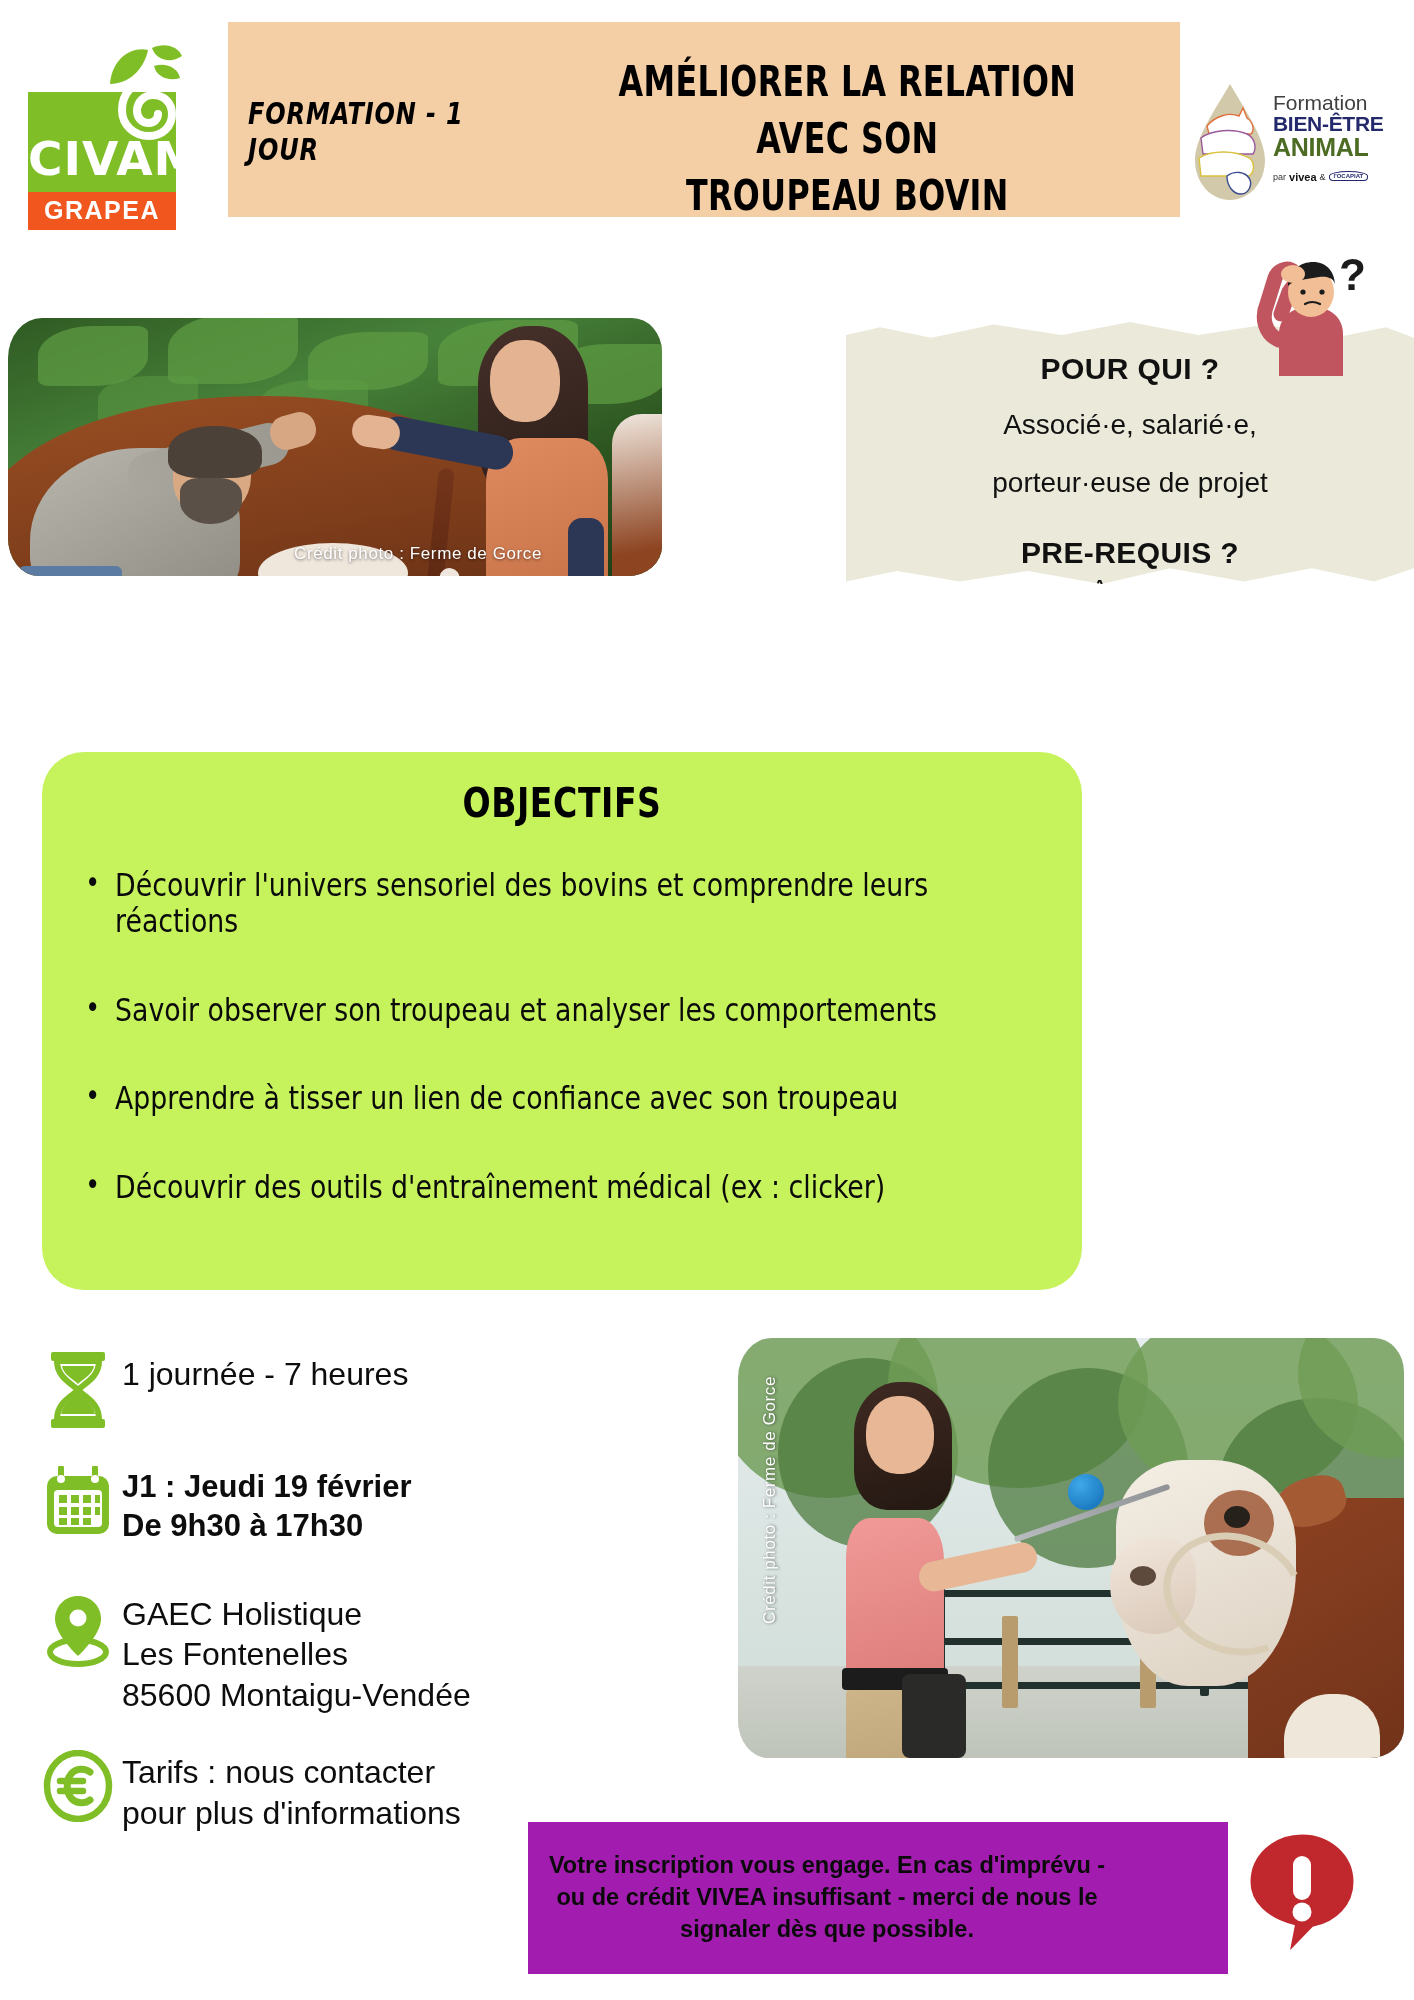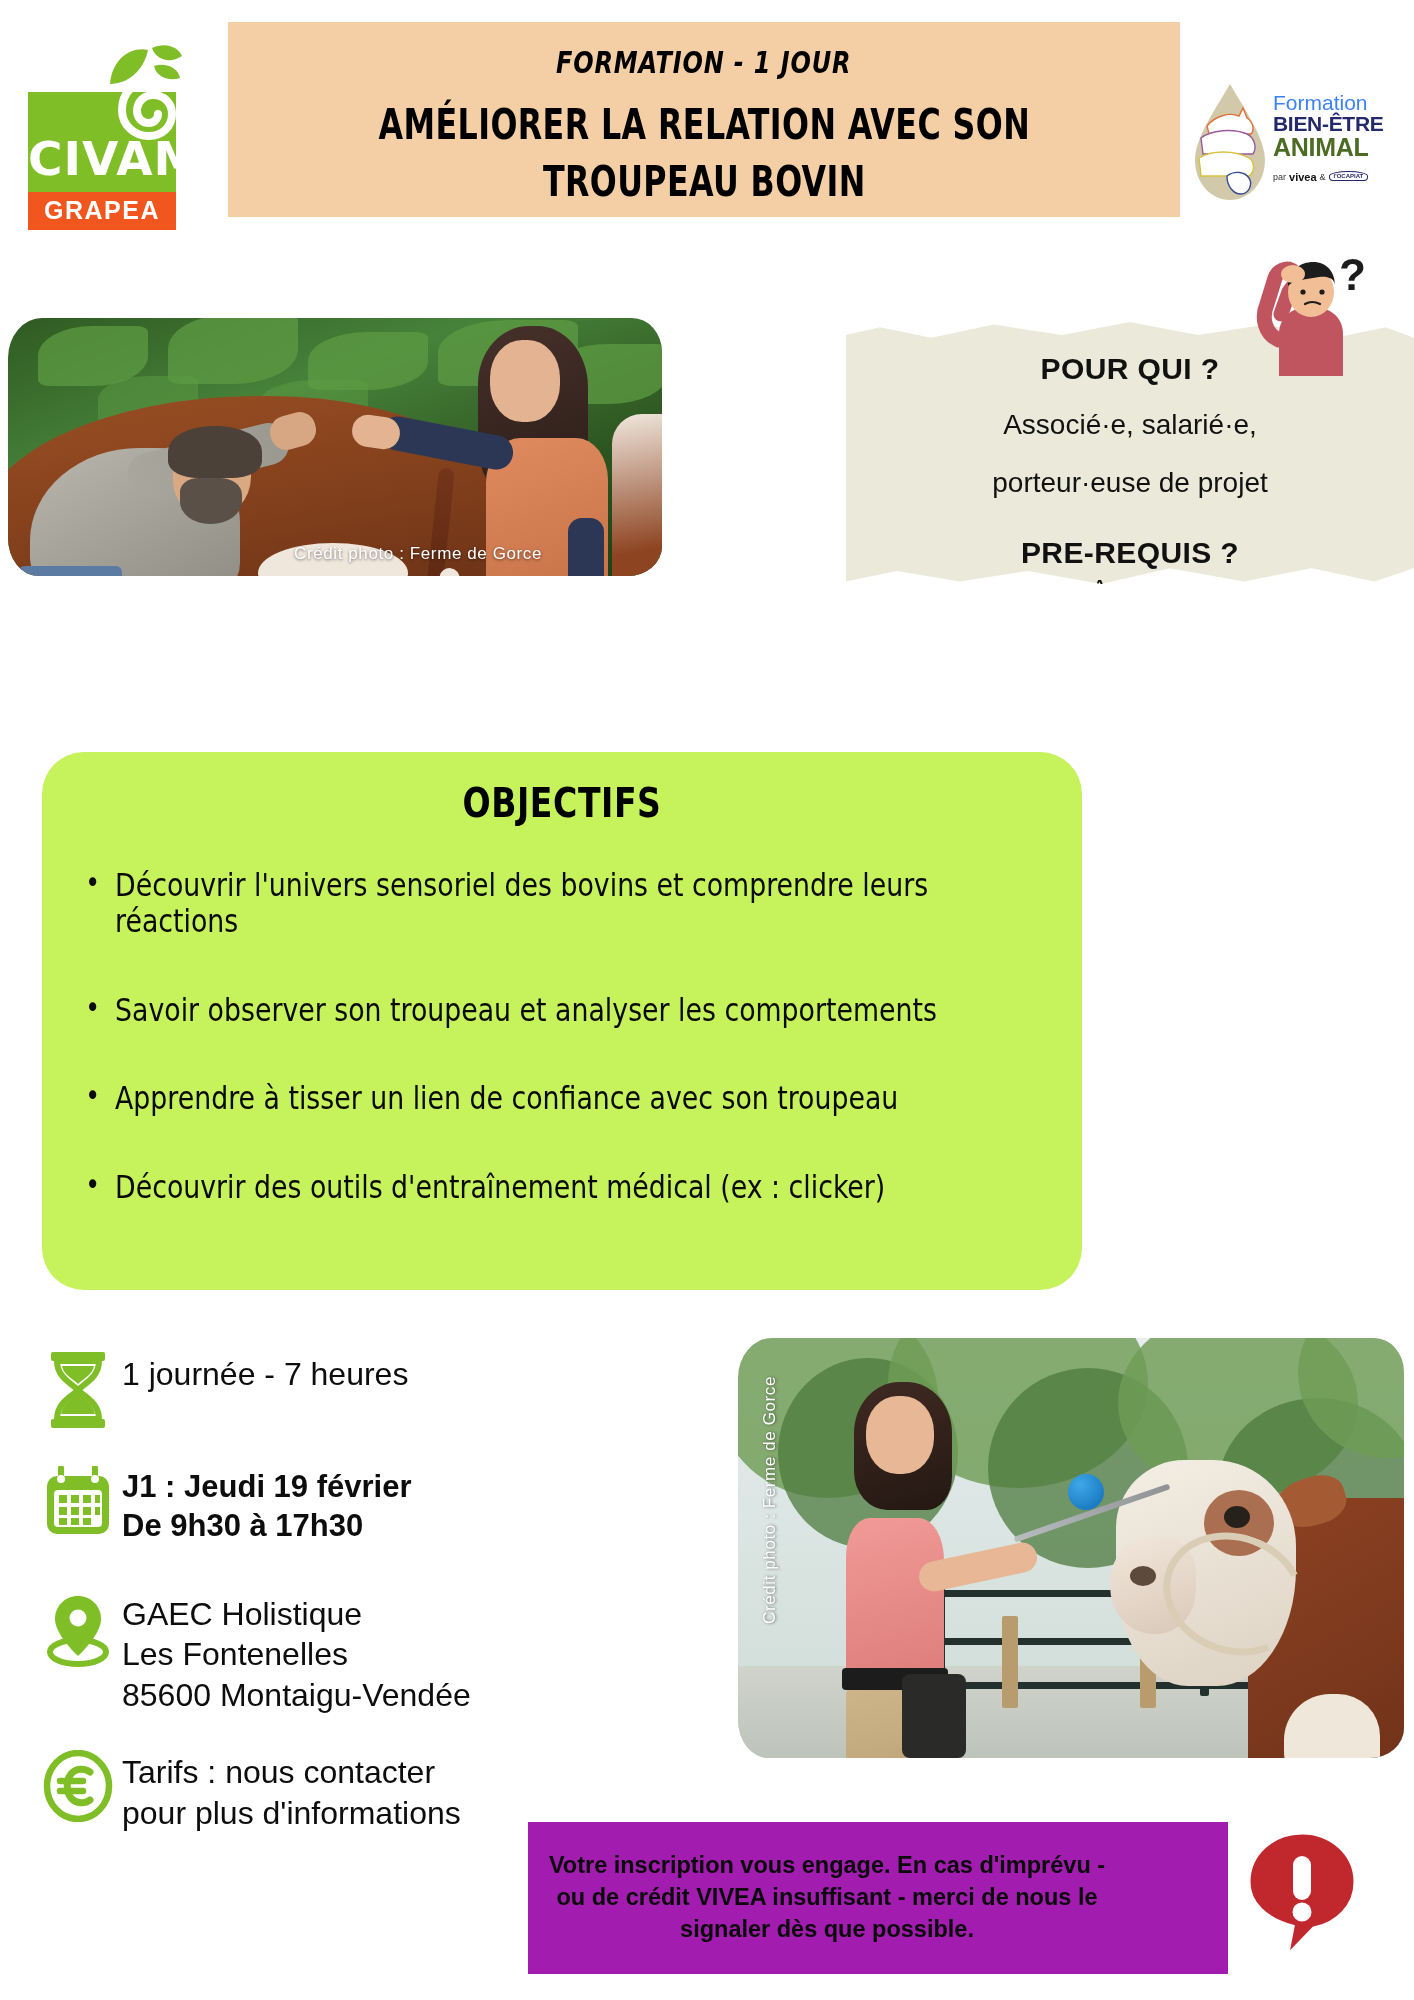--- a/index.html
+++ b/index.html
@@ -42,21 +42,21 @@
     font-family:"Liberation Sans", sans-serif;
     font-weight:bold; font-size:25px; letter-spacing:1.5px;
   }
   .logo-civam .swirl {
     position:absolute; left:90px; top:36px; width:68px; height:68px;
   }
 
   .title-band {
     position:absolute; left:228px; top:22px; width:952px; height:195px;
     background:#F4CFA5;
-    display:flex; flex-direction:column;
+    display:flex; 
     align-items:center; justify-content:flex-start;
     padding-top:22px;
   }
   .kicker {
     font-family:"DejaVu Sans Condensed","Liberation Sans Narrow","Liberation Sans", sans-serif;
     font-weight:bold; font-style:italic;
     font-size:31px; letter-spacing:1px; color:#000;
     transform:scaleX(0.86); transform-origin:center;
   }
   .main-title {
@@ -64,21 +64,21 @@
     font-family:"DejaVu Sans Condensed","Liberation Sans Narrow","Liberation Sans", sans-serif;
     font-weight:bold; font-size:43px; line-height:1.32;
     letter-spacing:0.5px; text-align:center; color:#000;
     transform:scaleX(0.82); transform-origin:center;
   }
 
   
   .logo-bea { position:absolute; left:1193px; top:78px; width:195px; height:135px; }
   .logo-bea .drop { position:absolute; left:0; top:4px; width:74px; height:120px; }
   .logo-bea .txt { position:absolute; left:80px; top:14px; width:118px; }
-  .bea-l1 { font-size:21px; color:#3b82f6; font-family:"Liberation Sans", sans-serif; line-height:1; }
+  .bea-l1 { font-size:21px; color:#404040; font-family:"Liberation Sans", sans-serif; line-height:1; }
   .bea-l2 { font-size:21px; color:#23296B; font-weight:bold; letter-spacing:-0.3px; line-height:1.05; }
   .bea-l3 { font-size:25px; color:#4C6B23; font-weight:bold; letter-spacing:-0.3px; line-height:1.0; }
   .bea-l4 { margin-top:11px; font-size:9px; color:#333; display:flex; align-items:center; gap:3px; }
   .bea-l4 b { color:#111; font-size:11px; }
   .ocapiat-badge {
     display:inline-block; border:1.6px solid #23296B; border-radius:50% 50% 4px 4px;
     padding:1px 4px; font-size:6px; color:#23296B; font-weight:bold;
     position:relative; top:-1px;
   }
 

